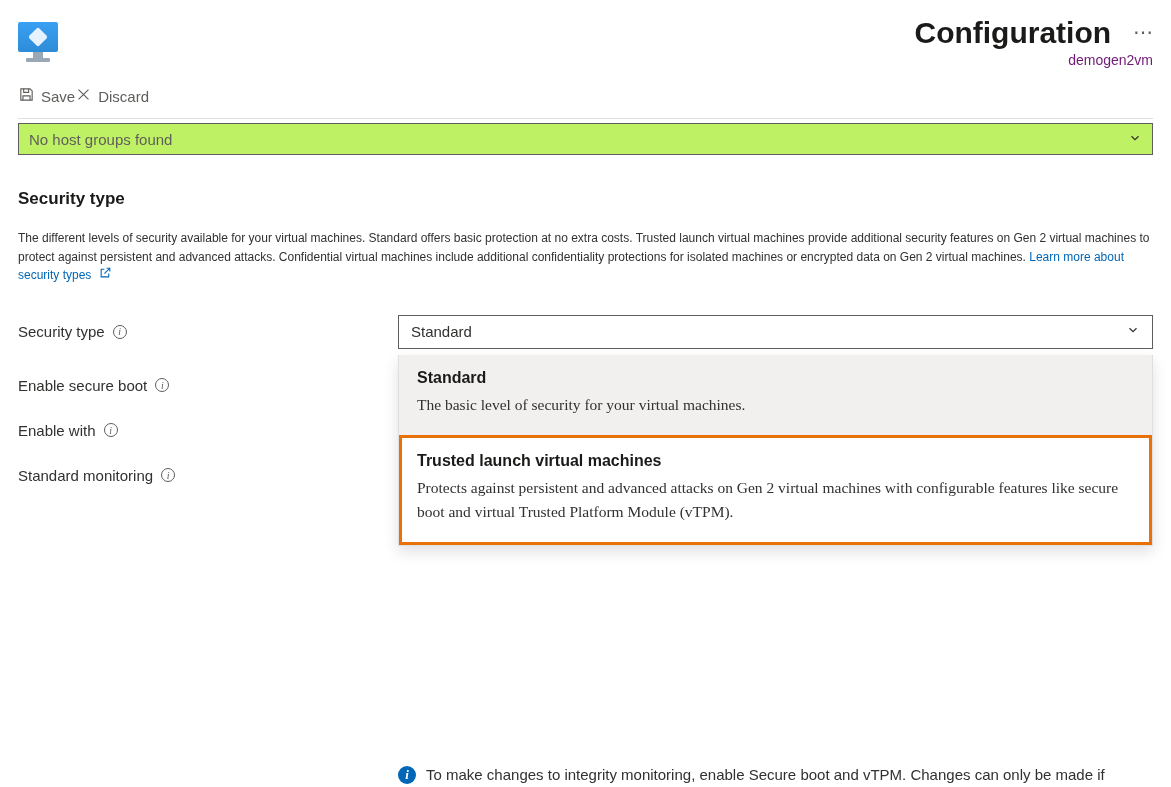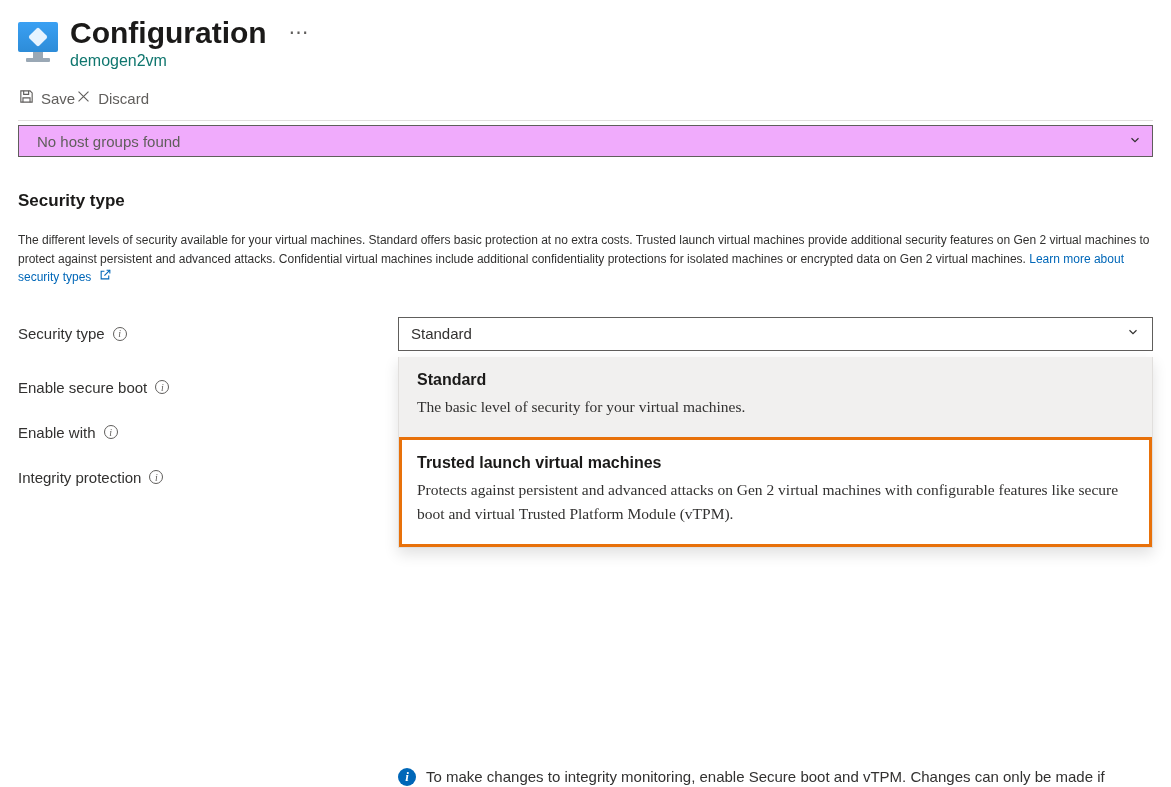--- a/index.html
+++ b/index.html
@@ -11,20 +11,21 @@
     color: #323130;
     background: #fff;
   }
   .page {
     padding: 16px 18px;
   }
   .header-row {
     display: flex;
     align-items: flex-start;
     gap: 12px;
+    text-align: right;
   }
   .resource-icon {
     width: 40px;
     height: 40px;
     position: relative;
     margin-top: 6px;
   }
   .resource-icon .screen {
     width: 40px;
     height: 30px;
@@ -64,22 +65,22 @@
   }
   .ellipsis {
     font-size: 20px;
     color: #605e5c;
     margin-left: 18px;
     cursor: pointer;
     position:relative;
     top:-4px;
   }
   .subtitle {
-    font-size: 16px;
-    color: #0f766e;
+    font-size: 14px;
+    color: #701a75;
     margin-top: 2px;
   }
   .cmd-bar {
     display: flex;
     margin-top: 18px;
     padding-bottom: 10px;
     color: #605e5c;
   }
   .cmd {
     display: inline-flex;
@@ -93,24 +94,24 @@
   .divider-line {
     border-top: 1px solid #e1dfdd;
     margin-top: 2px;
   }
   .dropdown-field {
     position: relative;
     border: 1px solid #605e5c;
     height: 32px;
     display: flex;
     align-items: center;
-    padding: 0 18px;
+    padding: 0 10px;
     font-size: 15px;
     color: #605e5c;
-    background:#f0abfc;
+    background:#bef264;
   }
   .dropdown-field .chev { position:absolute; right:10px; }
   .chev svg { width:14px;height:14px; stroke:#323130; }
   .section-title {
     font-size: 17px;
     font-weight: 600;
     margin-top: 34px;
     color: #1b1a19;
   }
   .desc {
@@ -322,21 +323,21 @@
 
     <div class="form-row">
       <div class="form-label">
         <span>Enable with</span>
         <span class="info-circle">i</span>
       </div>
     </div>
 
     <div class="form-row">
       <div class="form-label">
-        <span>Integrity protection</span>
+        <span>Standard monitoring</span>
         <span class="info-circle">i</span>
       </div>
     </div>
 
     <div class="info-box">
       <div class="info-icon-blue">i</div>
       <div class="info-text">To make changes to integrity monitoring, enable Secure boot and vTPM. Changes can only be made if Secure boot and vTPM are enabled.</div>
     </div>
 
   </div>

